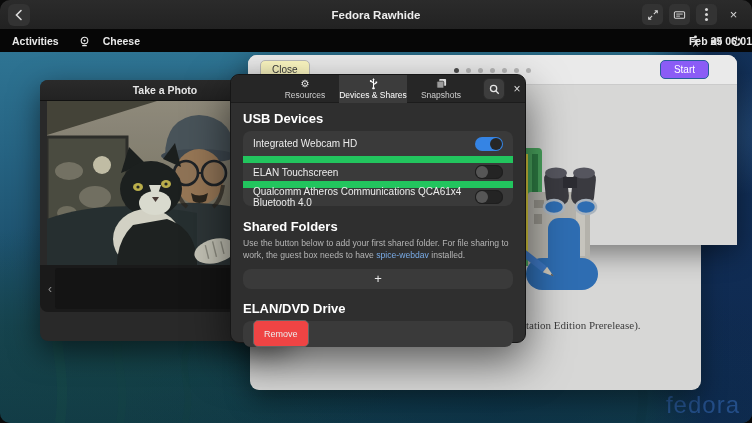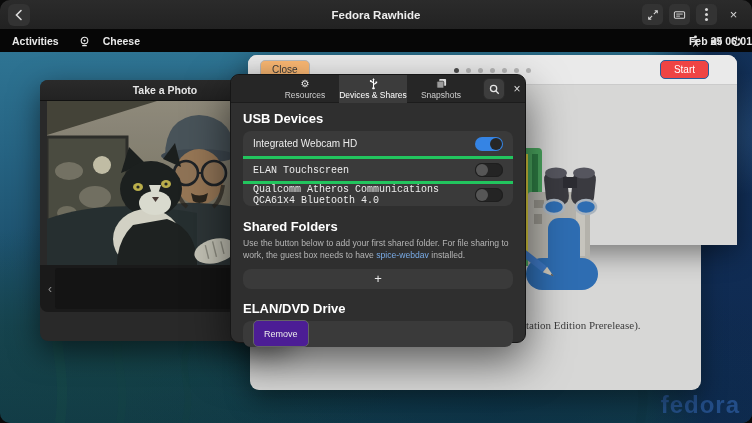--- a/index.html
+++ b/index.html
@@ -31,37 +31,37 @@
   .sys-icons { position:absolute; right:10px; top:0; height:22px; display:flex; gap:9px; align-items:center; cursor:pointer; }
 
   .wallpaper { position:absolute; left:0; top:22px; width:752px; height:371px; z-index:0;
     background:
       radial-gradient(ellipse 200px 90px at 94% 22%, rgba(70,120,170,.35), transparent 70%),
       radial-gradient(ellipse 420px 180px at 16% 80%, rgba(18,62,58,.55), transparent 72%),
       radial-gradient(ellipse 500px 200px at 66% 98%, rgba(10,45,70,.55), transparent 75%),
       linear-gradient(90deg, rgba(0,0,0,0) 86%, rgba(14,38,80,.85) 94%),
       linear-gradient(180deg, #2e7493 0%, #266382 28%, #1e5370 52%, #184657 74%, #123c49 100%); }
   .kelp { position:absolute; left:0; top:22px; z-index:0; opacity:.5; }
-  .watermark { position:absolute; right:12px; bottom:4px; z-index:1; font-size:24px; font-weight:bold;
+  .watermark { position:absolute; right:12px; bottom:4px; z-index:1; font-size:24px; font-weight:normal;
     letter-spacing:1px; color:rgba(44,92,160,.72); }
 
   
   .tour-top { position:absolute; left:248px; top:25px; width:489px; height:190px; z-index:2;
     background:#d7d7d6; border-radius:9px 9px 0 0; box-shadow:0 8px 28px rgba(0,0,0,.45); }
   .tour-body { position:absolute; left:250px; top:55px; width:451px; height:305px; z-index:2;
     background:#d7d7d6; border-radius:0 0 9px 9px; box-shadow:0 10px 26px rgba(0,0,0,.4); }
   .tour-header { position:absolute; left:0; top:0; right:0; height:30px; background:#eaeaea;
     border-bottom:1px solid #cbcbcb; border-radius:9px 9px 0 0; }
   .tour-close { position:absolute; left:12px; top:5px; height:19px; padding:0 11px; font-size:10px; color:#3a3a3a;
-    background:#fdba74; border:1px solid #bdbdbd; border-radius:5px; cursor:pointer; }
+    background:#fef9c3; border:1px solid #bdbdbd; border-radius:5px; cursor:pointer; }
   .dots { position:absolute; left:0; right:0; top:13px; display:flex; justify-content:center; gap:7px; }
   .dot { width:5px; height:5px; border-radius:50%; background:#b7b7b7; cursor:pointer; }
   .dot.active { background:#4d4d4d; }
   .tour-start { position:absolute; right:28px; top:5px; height:19px; padding:0 13px; font-size:10px; color:#fff;
-    background:#ef4444; border:1px solid #265d9c; border-radius:5px; cursor:pointer; }
+    background:#8b5cf6; border:1px solid #265d9c; border-radius:5px; cursor:pointer; }
   .tour-caption { position:absolute; left:526px; top:289px; z-index:2; font-size:11px; color:#3c3c3c;font-family:Liberation Serif, serif; }
   .tour-illu { position:absolute; left:492px; top:100px; z-index:2; }
 
   
   .cheese { position:absolute; left:40px; top:50px; width:250px; height:261px; z-index:3;
     background:#292929; border-radius:8px; box-shadow:0 10px 30px rgba(0,0,0,.55); }
   .cheese-titlebar { height:21px; background:linear-gradient(#2a2a2a,#222); border-bottom:1px solid #111;
     border-radius:8px 8px 0 0; display:flex; align-items:center; justify-content:center;
     font-size:10.5px; font-weight:bold; color:#e6e6e6; }
   .viewfinder { margin:0 7px; width:236px; height:164px; background:#000; overflow:hidden; }
@@ -88,36 +88,36 @@
   .tab.active { background:#3c3c3c; color:#fff; }
   .tab .ticon { height:11px; display:flex; align-items:center; font-size:10px; color:#e8e8e8; }
   .dlg-search { position:absolute; left:252px; top:3px; width:22px; height:22px; background:#3d3d3d;
     border:1px solid #2a2a2a; border-radius:6px; display:flex; align-items:center; justify-content:center; cursor:pointer; }
   .dlg-x { position:absolute; left:278px; top:4px; width:16px; height:20px; background:none; border:none;
     color:#dcdcdc; font-size:12px; cursor:pointer; }
   .dlg-body { padding:8px 12px 0 12px; }
   .sect-h { font-size:13px; font-weight:bold; color:#fff; }
   .card { background:#3a3a3a; border-radius:8px; margin-top:5px; }
   .dev-row { height:25px; display:flex; align-items:center; justify-content:space-between; padding:0 10px; }
-  .dev-row + .dev-row { border-top:3px solid #22c55e;font-family:Liberation Mono, monospace; }
+  .dev-row + .dev-row { border-top:7px solid #22c55e; }
   .dev-name { font-size:10px; color:#ececec; }
   .toggle { width:28px; height:14px; border-radius:8px; background:#242424; position:relative;
     box-shadow:inset 0 0 0 1px #1e1e1e; cursor:pointer; flex:0 0 auto; }
   .toggle::after { content:""; position:absolute; width:12px; height:12px; border-radius:50%; top:1px; left:1px; background:#565656; }
   .toggle.on { background:#3584e4; box-shadow:none; }
   .toggle.on::after { left:15px; background:#262626; }
   .shared-h { margin-top:13px; }
   .desc { margin-top:4px; font-size:8.6px; line-height:1.38; color:#b5b5b5; width:272px; }
   .desc a { color:#79abe6; cursor:pointer; }
   .plus-card { height:20px; margin-top:7px; display:flex; align-items:center; justify-content:center;
     color:#e8e8e8; font-size:13px; cursor:pointer; }
   .cdrom-h { margin-top:12px; }
   .iso-row { height:26px; display:flex; align-items:center; justify-content:space-between; padding:0 6px 0 10px; }
   .iso-name { font-size:8.3px; color:#e8e8e8; }
-  .remove-btn { height:27px; padding:0 10px; font-size:9px; color:#ececec; background:#4c1d95;
+  .remove-btn { height:27px; padding:0 10px; font-size:9px; color:#ececec; background:#ef4444;
     border:1px solid #646464; border-radius:5px; cursor:pointer; }
 
   svg { display:block; }
 </style>
 </head>
 <body>
 
 <div class="screen">
 
   <div class="titlebar">

